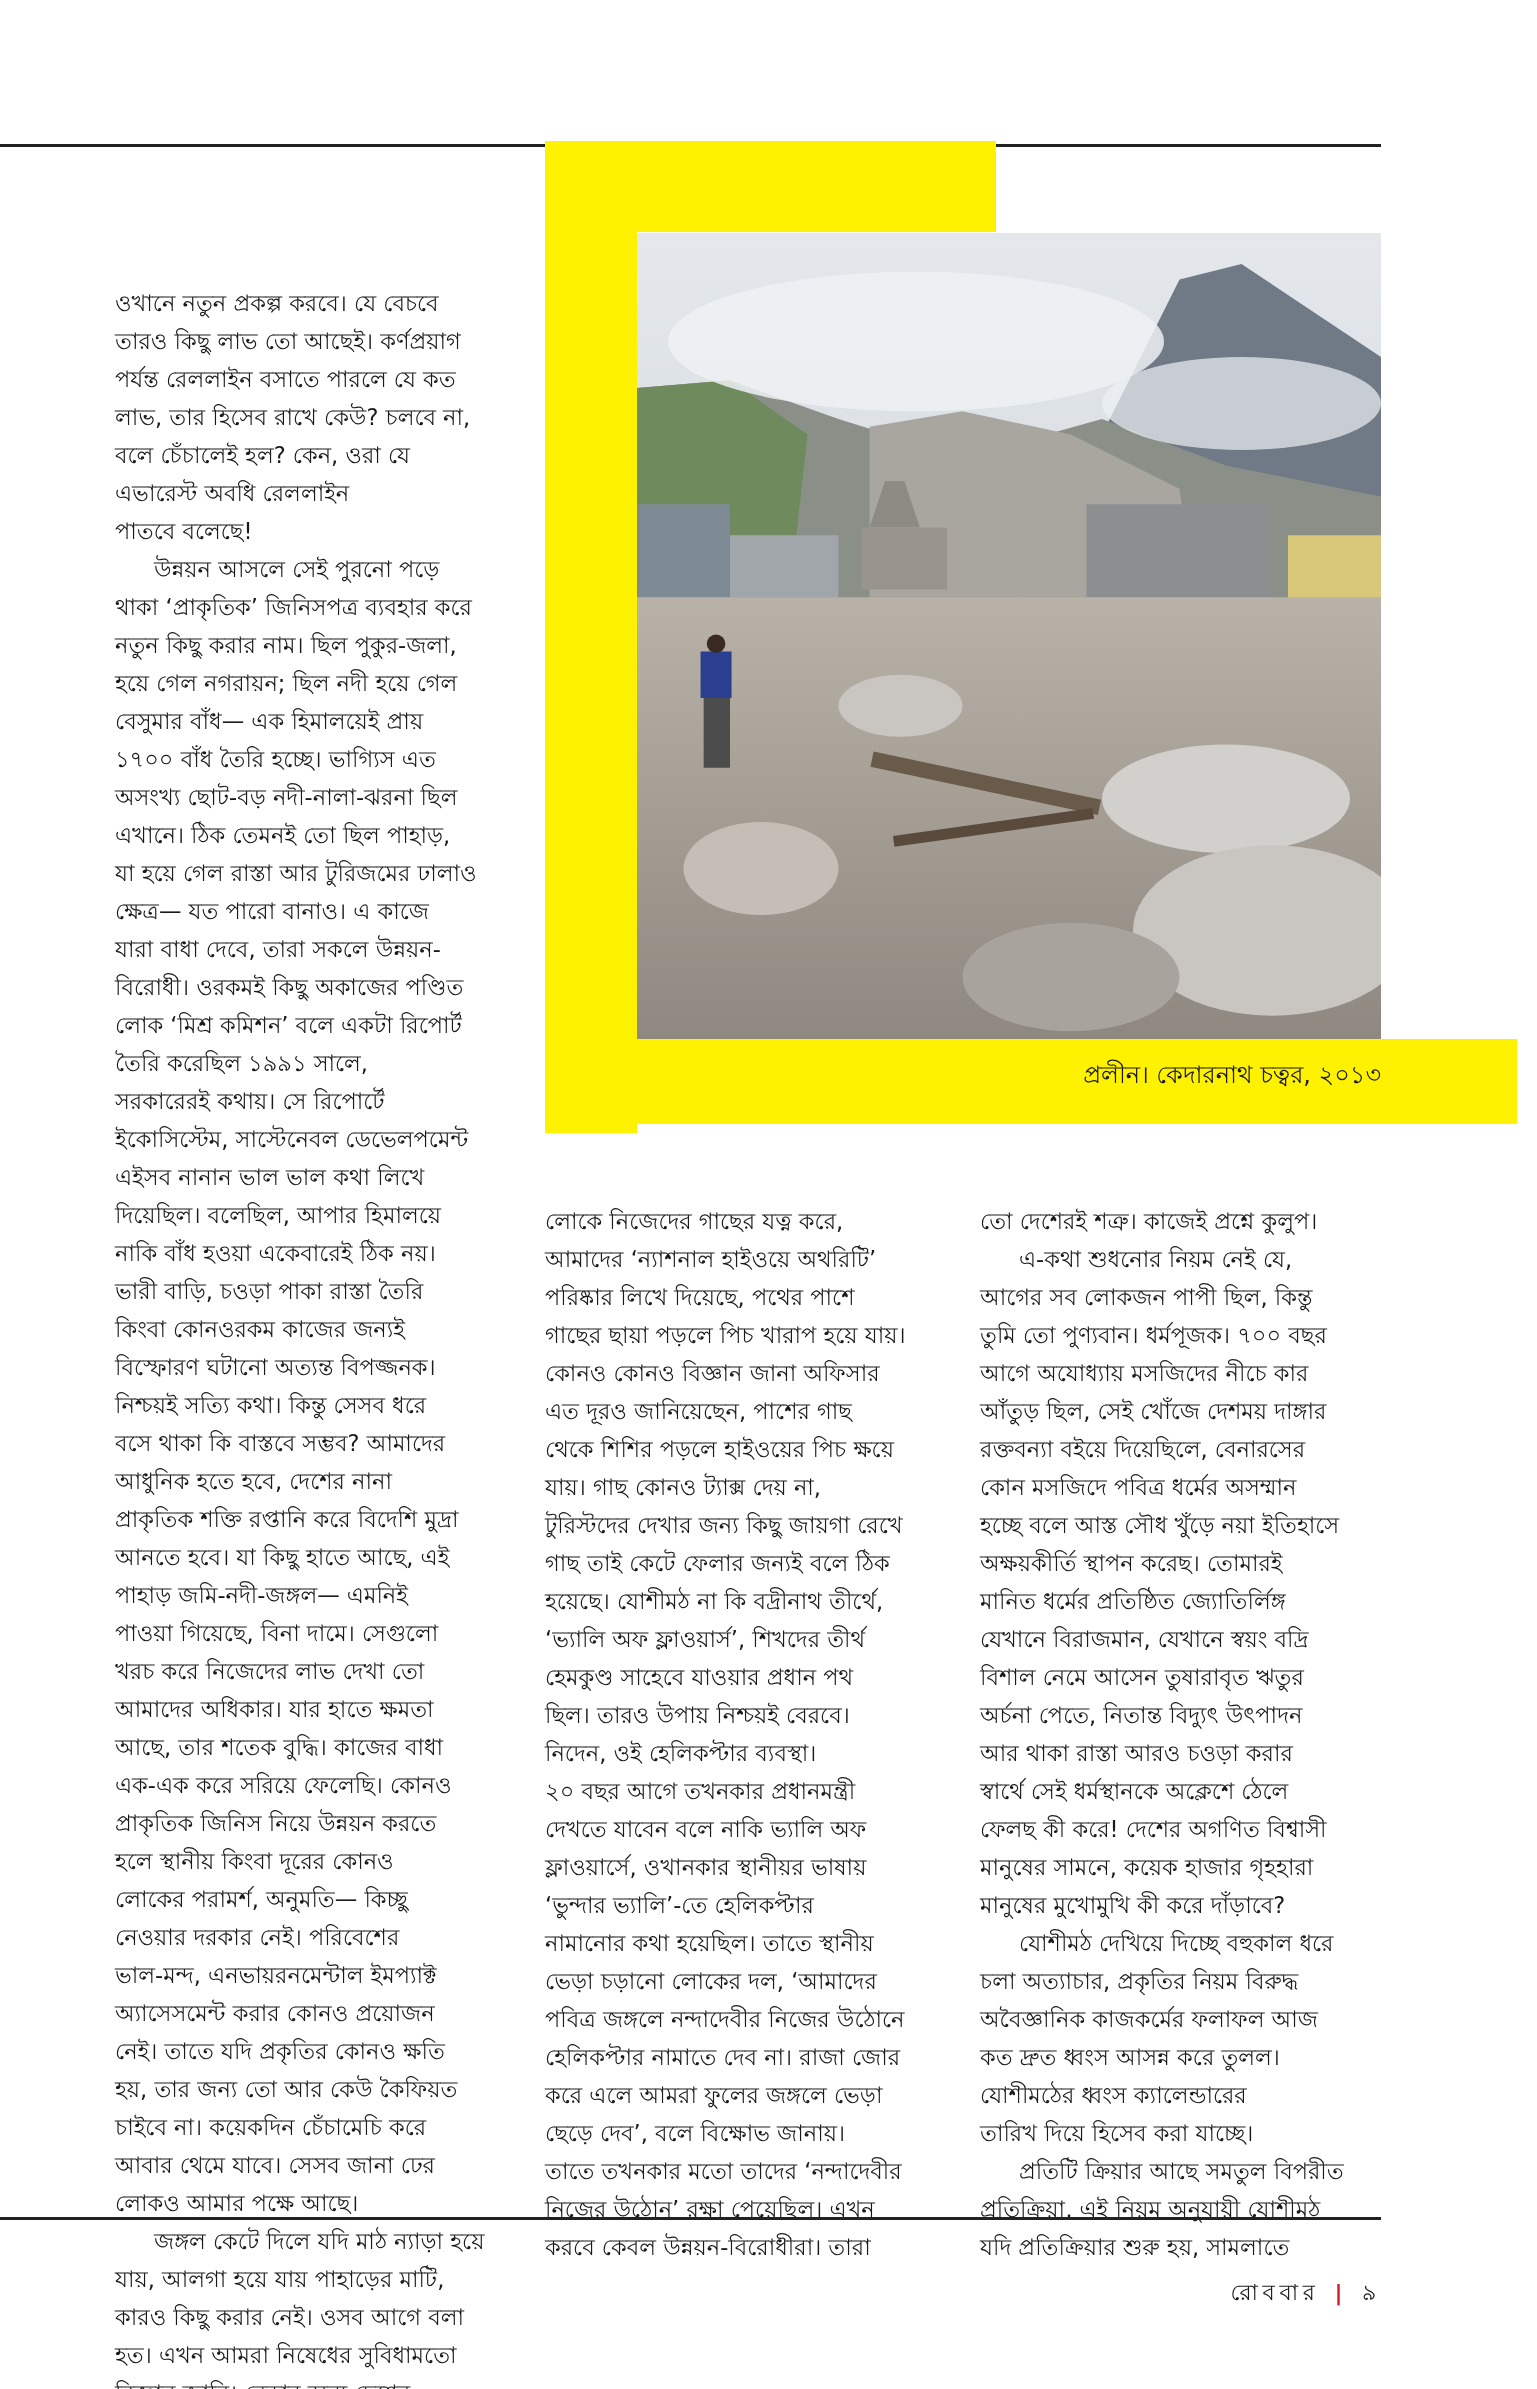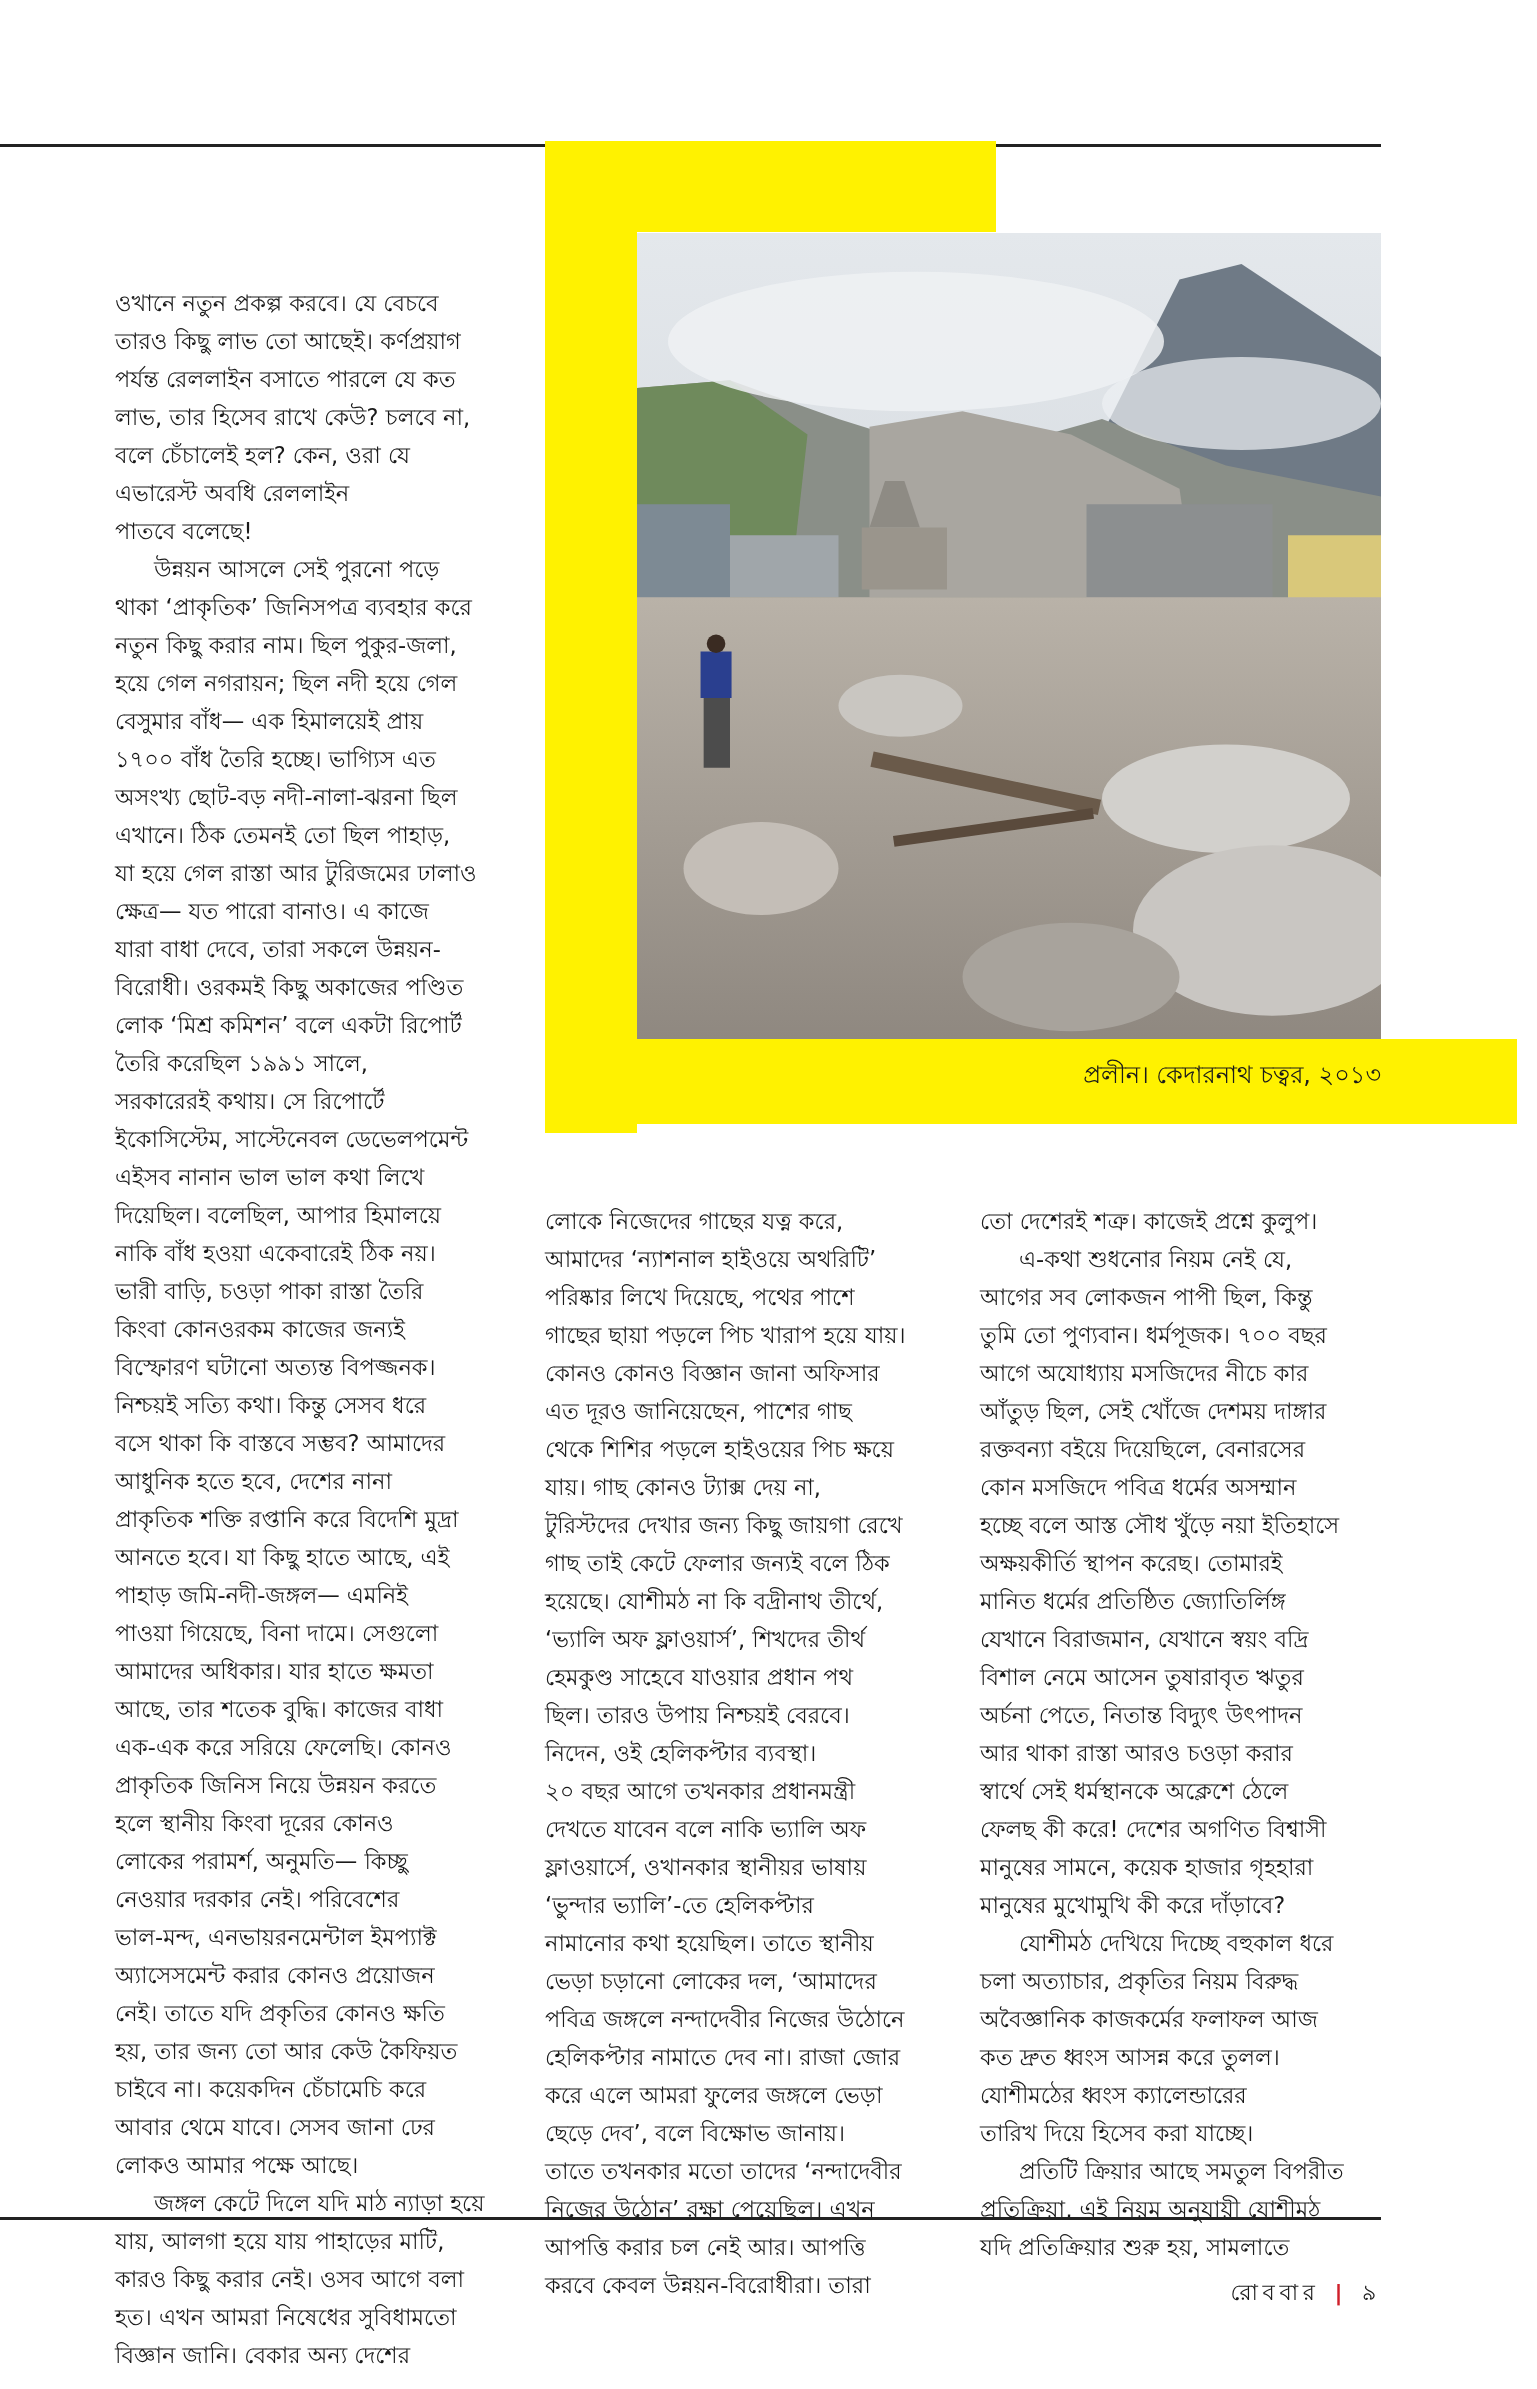--- a/index.html
+++ b/index.html
@@ -101,20 +101,21 @@
     <span class="line">ভারী বাড়ি, চওড়া পাকা রাস্তা তৈরি</span>
     <span class="line">কিংবা কোনওরকম কাজের জন্যই</span>
     <span class="line">বিস্ফোরণ ঘটানো অত্যন্ত বিপজ্জনক।</span>
     <span class="line">নিশ্চয়ই সত্যি কথা। কিন্তু সেসব ধরে</span>
     <span class="line">বসে থাকা কি বাস্তবে সম্ভব? আমাদের</span>
     <span class="line">আধুনিক হতে হবে, দেশের নানা</span>
     <span class="line">প্রাকৃতিক শক্তি রপ্তানি করে বিদেশি মুদ্রা</span>
     <span class="line">আনতে হবে। যা কিছু হাতে আছে, এই</span>
     <span class="line">পাহাড় জমি-নদী-জঙ্গল— এমনিই</span>
     <span class="line">পাওয়া গিয়েছে, বিনা দামে। সেগুলো</span>
+    <span class="line">খরচ করে নিজেদের লাভ দেখা তো</span>
     <span class="line">আমাদের অধিকার। যার হাতে ক্ষমতা</span>
     <span class="line">আছে, তার শতেক বুদ্ধি। কাজের বাধা</span>
     <span class="line">এক-এক করে সরিয়ে ফেলেছি। কোনও</span>
     <span class="line">প্রাকৃতিক জিনিস নিয়ে উন্নয়ন করতে</span>
     <span class="line">হলে স্থানীয় কিংবা দূরের কোনও</span>
     <span class="line">লোকের পরামর্শ, অনুমতি— কিচ্ছু</span>
     <span class="line">নেওয়ার দরকার নেই। পরিবেশের</span>
     <span class="line">ভাল-মন্দ, এনভায়রনমেন্টাল ইমপ্যাক্ট</span>
     <span class="line">অ্যাসেসমেন্ট করার কোনও প্রয়োজন</span>
     <span class="line">নেই। তাতে যদি প্রকৃতির কোনও ক্ষতি</span>
@@ -152,21 +153,20 @@
     <span class="line">ফ্লাওয়ার্সে, ওখানকার স্থানীয়র ভাষায়</span>
     <span class="line">‘ভুন্দার ভ্যালি’-তে হেলিকপ্টার</span>
     <span class="line">নামানোর কথা হয়েছিল। তাতে স্থানীয়</span>
     <span class="line">ভেড়া চড়ানো লোকের দল, ‘আমাদের</span>
     <span class="line">পবিত্র জঙ্গলে নন্দাদেবীর নিজের উঠোনে</span>
     <span class="line">হেলিকপ্টার নামাতে দেব না। রাজা জোর</span>
     <span class="line">করে এলে আমরা ফুলের জঙ্গলে ভেড়া</span>
     <span class="line">ছেড়ে দেব’, বলে বিক্ষোভ জানায়।</span>
     <span class="line">তাতে তখনকার মতো তাদের ‘নন্দাদেবীর</span>
     <span class="line">নিজের উঠোন’ রক্ষা পেয়েছিল। এখন</span>
-    <span class="line">আপত্তি করার চল নেই আর। আপত্তি</span>
     <span class="line">করবে কেবল উন্নয়ন-বিরোধীরা। তারা</span>
   </p>
 </div>
 
 <div class="col col3">
   <p>
     <span class="line">তো দেশেরই শত্রু। কাজেই প্রশ্নে কুলুপ।</span>
     <span class="line indent">এ-কথা শুধনোর নিয়ম নেই যে,</span>
     <span class="line">আগের সব লোকজন পাপী ছিল, কিন্তু</span>
     <span class="line">তুমি তো পুণ্যবান। ধর্মপূজক। ৭০০ বছর</span>

